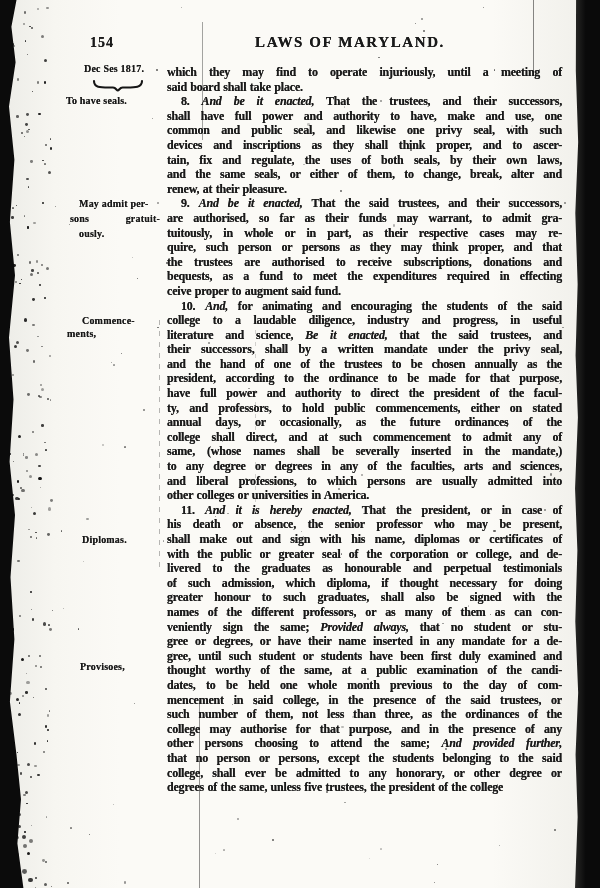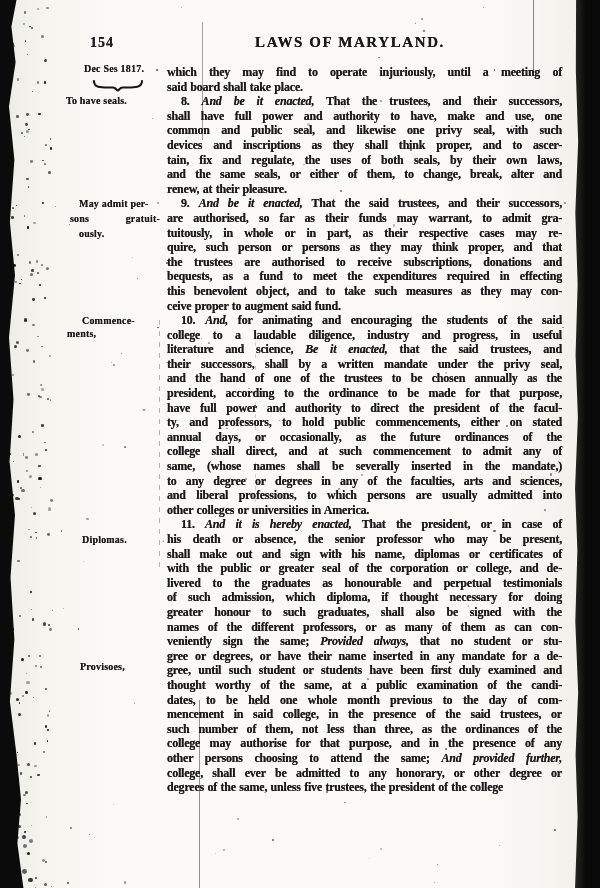--- a/index.html
+++ b/index.html
@@ -94,21 +94,20 @@
         <div class="line">and the same seals, or either of them, to change, break, alter and</div>
         <div class="line">renew, at their pleasure.</div>
       </div>
       <div class="para indent">
         <div class="line"><span>9. </span><span class="it">And be it enacted,</span><span> That the said trustees, and their successors,</span></div>
         <div class="line">are authorised, so far as their funds may warrant, to admit gra-</div>
         <div class="line">tuitously, in whole or in part, as their respective cases may re-</div>
         <div class="line">quire, such person or persons as they may think proper, and that</div>
         <div class="line">the trustees are authorised to receive subscriptions, donations and</div>
         <div class="line">bequests, as a fund to meet the expenditures required in effecting</div>
-        <div class="line">this benevolent object, and to take such measures as they may con-</div>
         <div class="line">ceive proper to augment said fund.</div>
       </div>
       <div class="para indent">
         <div class="line"><span>10. </span><span class="it">And,</span><span> for animating and encouraging the students of the said</span></div>
         <div class="line">college to a laudable diligence, industry and progress, in useful</div>
         <div class="line"><span>literature and science, </span><span class="it">Be it enacted,</span><span> that the said trustees, and</span></div>
         <div class="line">their successors, shall by a written mandate under the privy seal,</div>
         <div class="line">and the hand of one of the trustees to be chosen annually as the</div>
         <div class="line">president, according to the ordinance to be made for that purpose,</div>
         <div class="line">have full power and authority to direct the president of the facul-</div>
@@ -131,20 +130,21 @@
         <div class="line">names of the different professors, or as many of them as can con-</div>
         <div class="line"><span>veniently sign the same; </span><span class="it">Provided always,</span><span> that no student or stu-</span></div>
         <div class="line">gree or degrees, or have their name inserted in any mandate for a de-</div>
         <div class="line">gree, until such student or students have been first duly examined and</div>
         <div class="line">thought worthy of the same, at a public examination of the candi-</div>
         <div class="line">dates, to be held one whole month previous to the day of com-</div>
         <div class="line">mencement in said college, in the presence of the said trustees, or</div>
         <div class="line">such number of them, not less than three, as the ordinances of the</div>
         <div class="line">college may authorise for that purpose, and in the presence of any</div>
         <div class="line"><span>other persons choosing to attend the same; </span><span class="it">And provided further,</span></div>
+        <div class="line">that no person or persons, except the students belonging to the said</div>
         <div class="line">college, shall ever be admitted to any honorary, or other degree or</div>
         <div class="line">degrees of the same, unless five trustees, the president of the college</div>
       </div>
     </div>
 
   <div class="crease a"></div>
   <div class="crease b"></div>
   <div class="crease c"></div>
   <div class="crease d"></div>
   <div class="crease e"></div>

